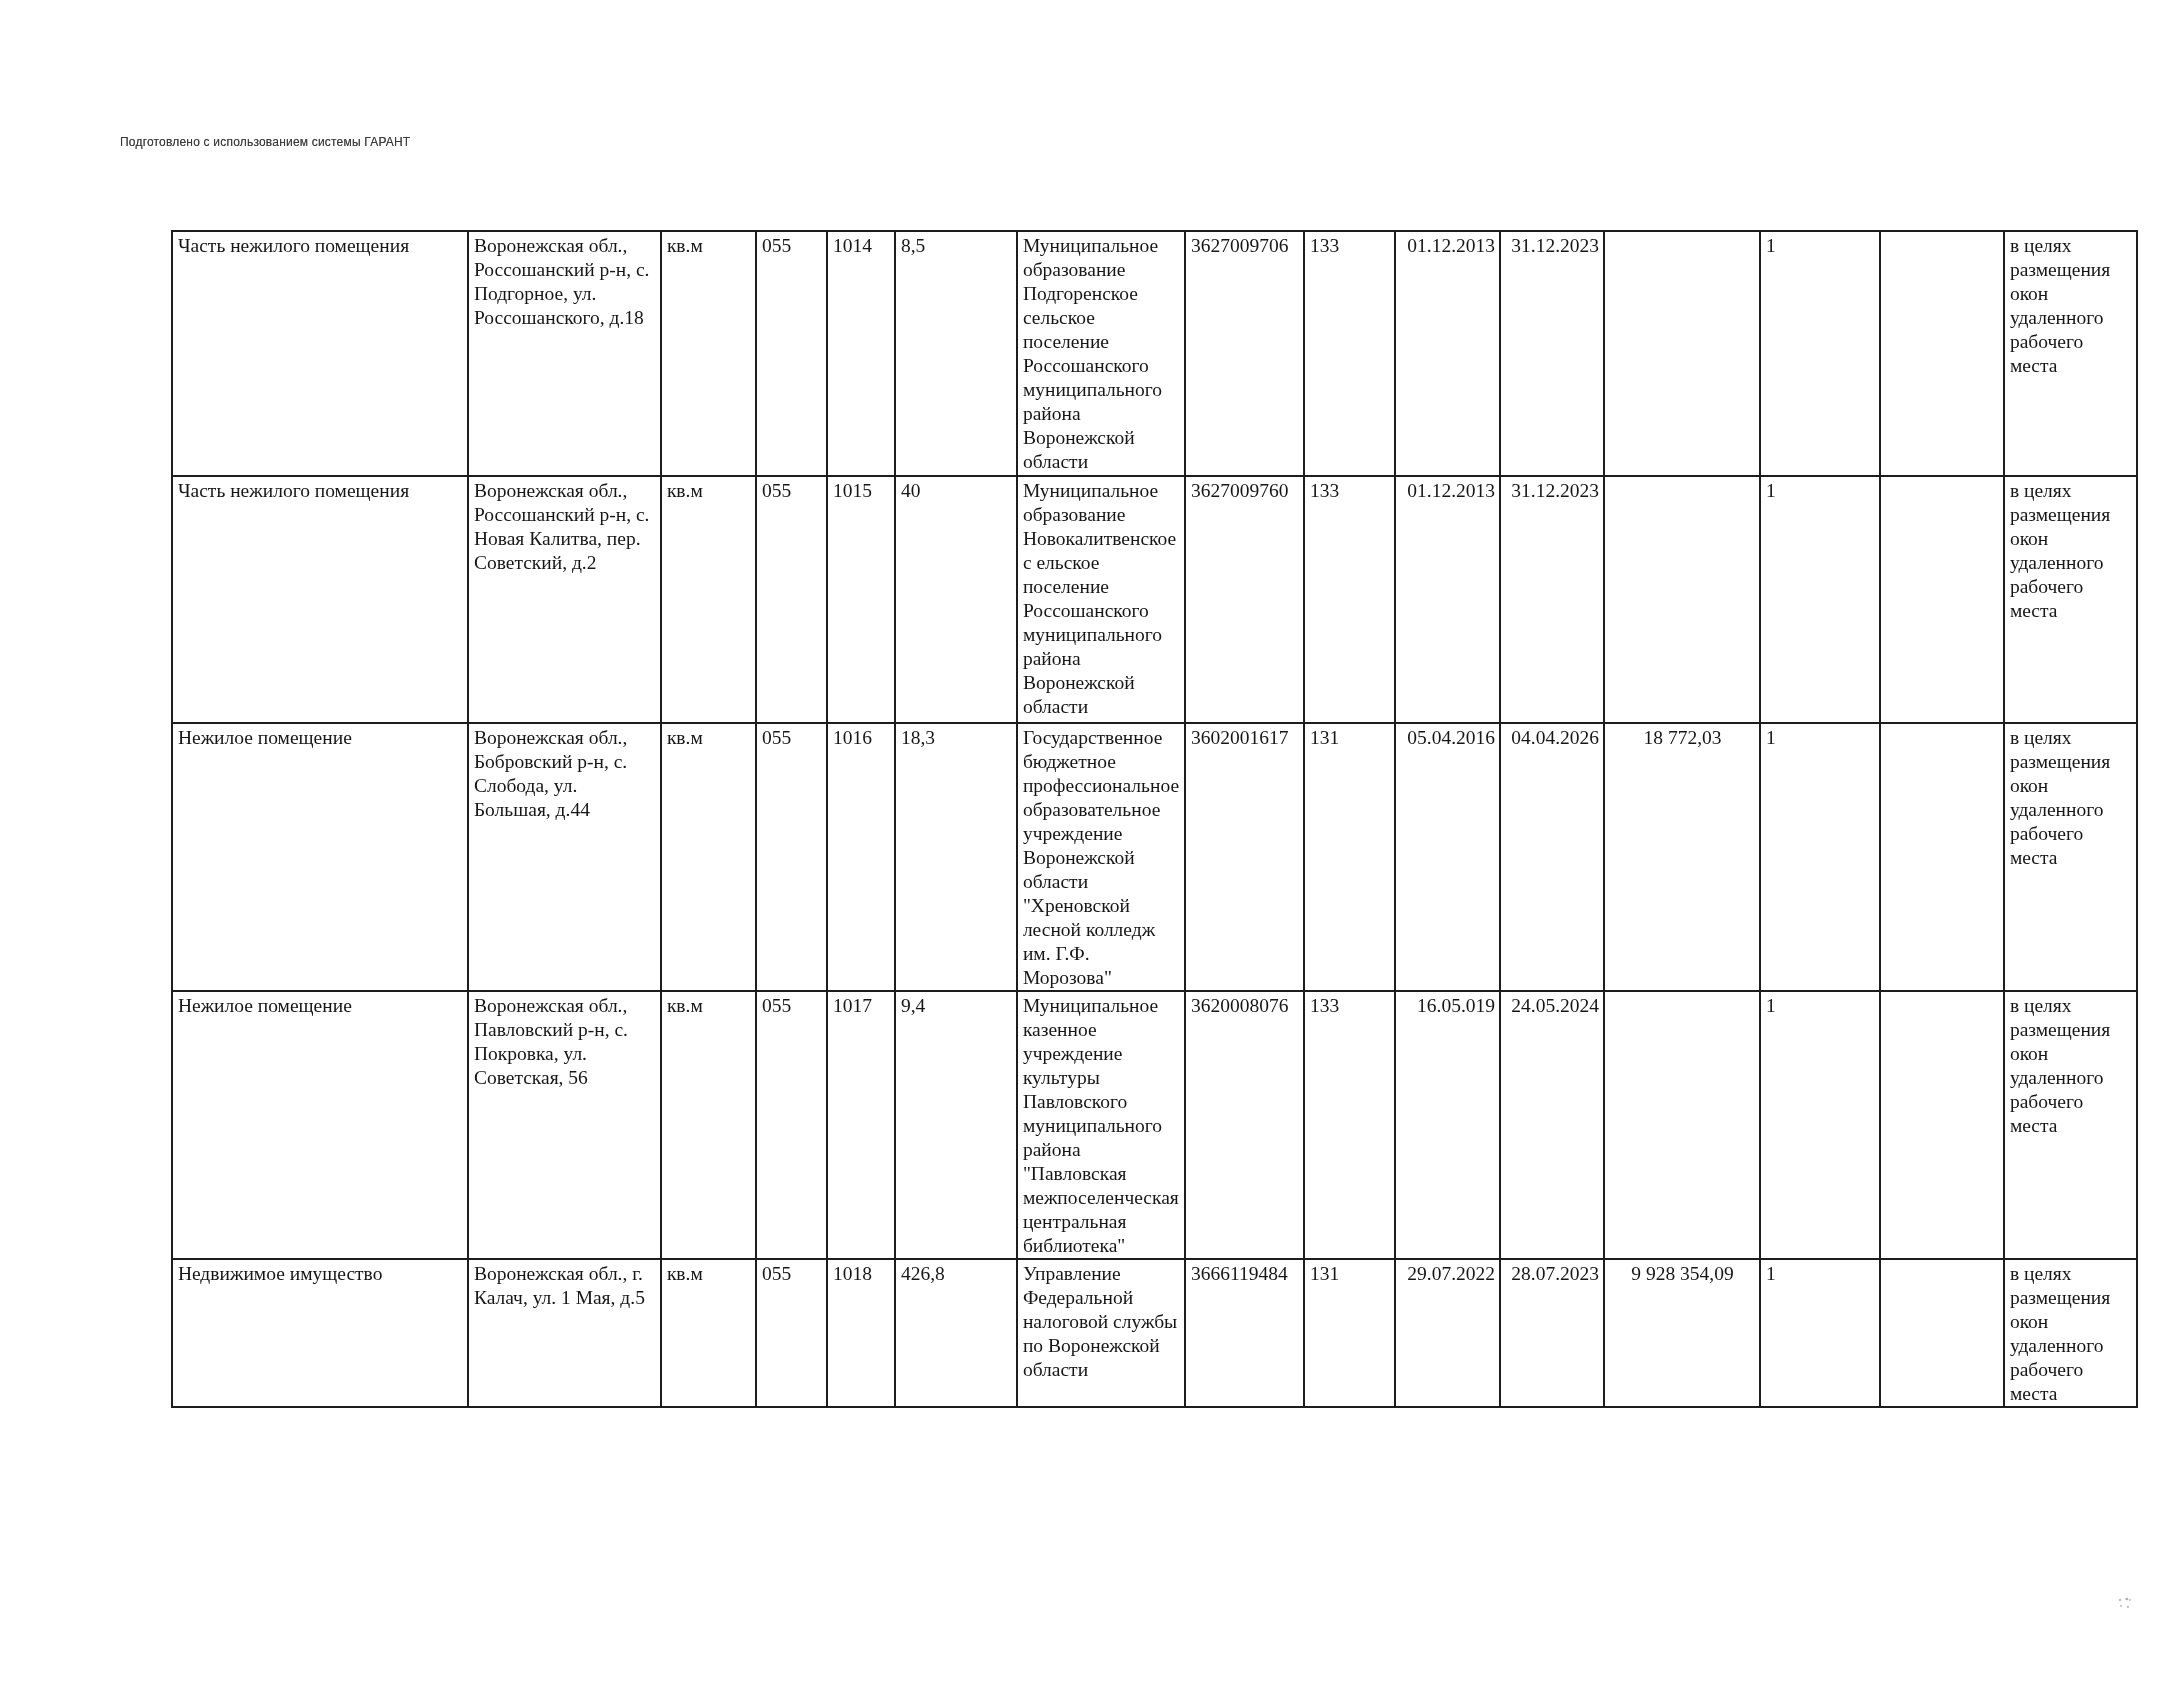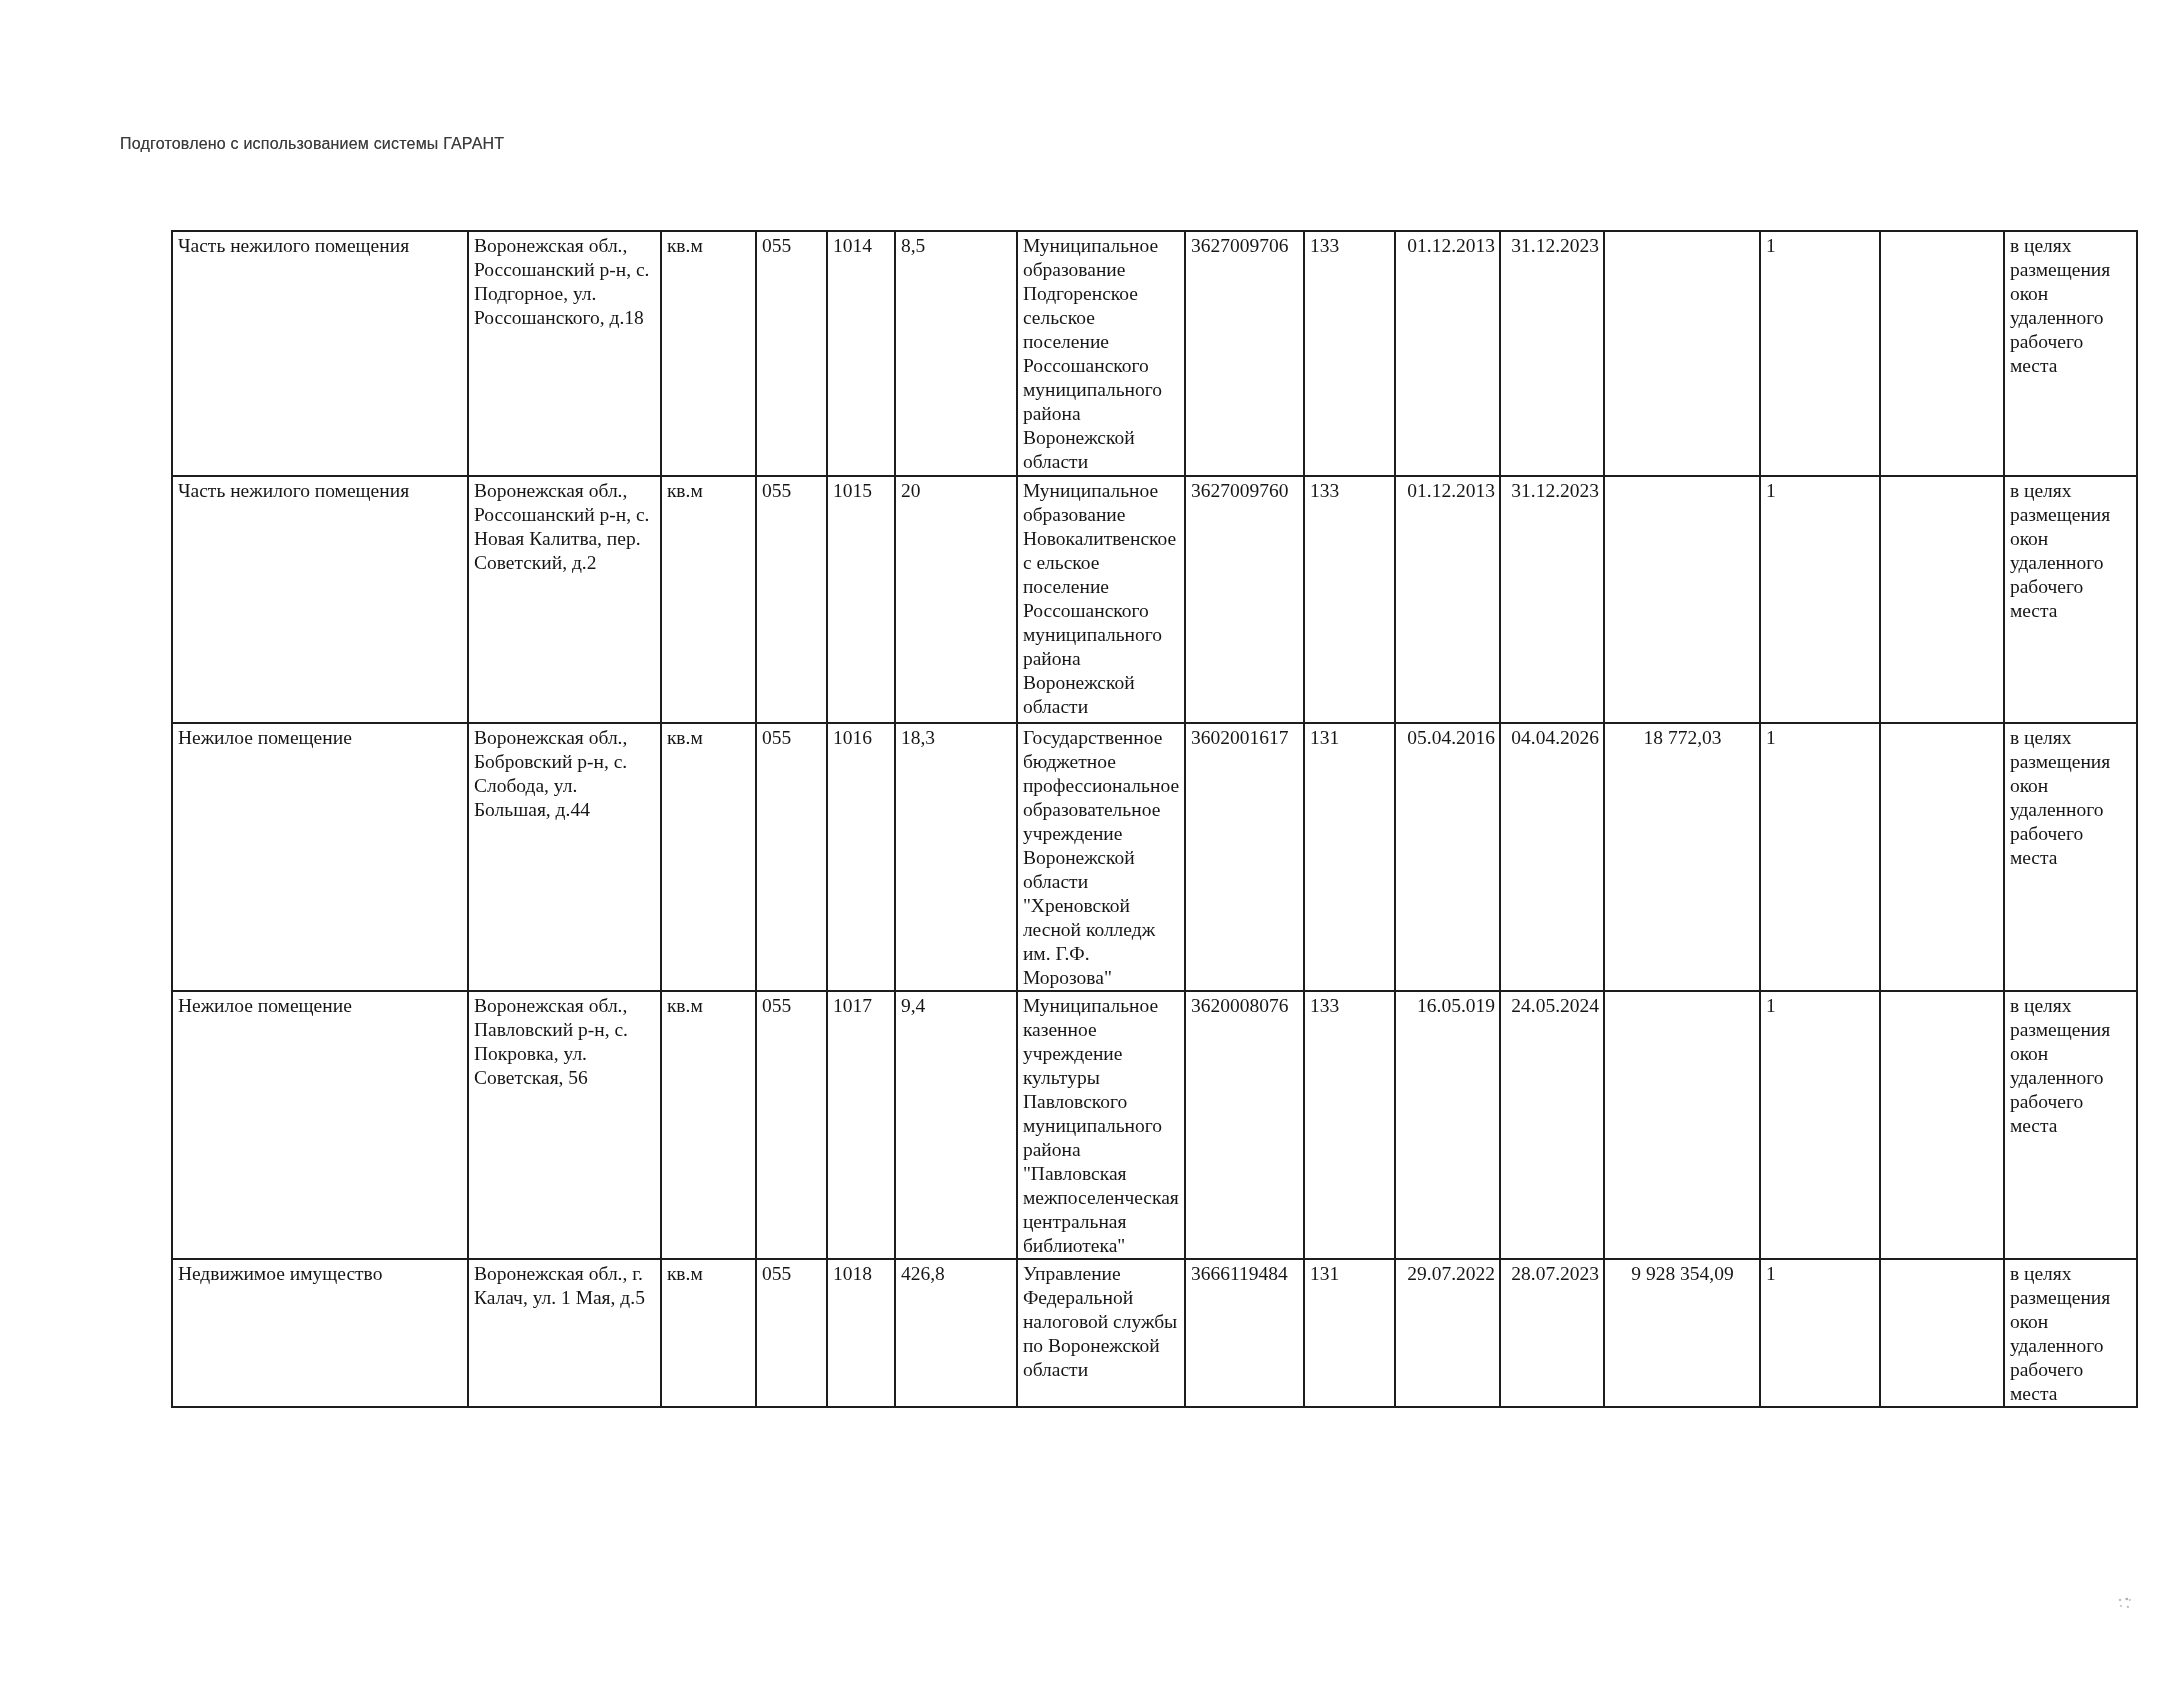--- a/index.html
+++ b/index.html
@@ -14,21 +14,21 @@
     background: #ffffff;
     font-family: "Liberation Serif", serif;
     color: #161616;
     overflow: hidden;
   }
   .garant-note {
     position: absolute;
     left: 120px;
     top: 135px;
     font-family: "Liberation Sans", sans-serif;
-    font-size: 16px;
+    font-size: 12px;
     letter-spacing: 0.2px;
     color: #3c3c3c;
     text-shadow: 0 0 0.6px #777;
     white-space: nowrap;
   }
   table.doc-table {
     position: absolute;
     left: 135px;
     top: 230px;
     width: 1965px;
@@ -113,21 +113,21 @@
         <td class="cc">1</td>
         <td></td>
         <td>в целях размещения окон удаленного рабочего места</td>
       </tr>
       <tr class="r2">
         <td>Часть нежилого помещения</td>
         <td>Воронежская обл., Россошанский р-н, с. Новая Калитва, пер. Советский, д.2</td>
         <td class="cu">кв.м</td>
         <td class="cc">055</td>
         <td class="cc">1015</td>
-        <td class="cc">20</td>
+        <td class="cc">40</td>
         <td class="corg">Муниципальное образование Новокалитвенскоес ельское поселение Россошанского муниципального района Воронежской области</td>
         <td>3627009760</td>
         <td class="cc">133</td>
         <td class="cd">01.12.2013</td>
         <td class="cd">31.12.2023</td>
         <td class="cr"></td>
         <td class="cc">1</td>
         <td></td>
         <td>в целях размещения окон удаленного рабочего места</td>
       </tr>

